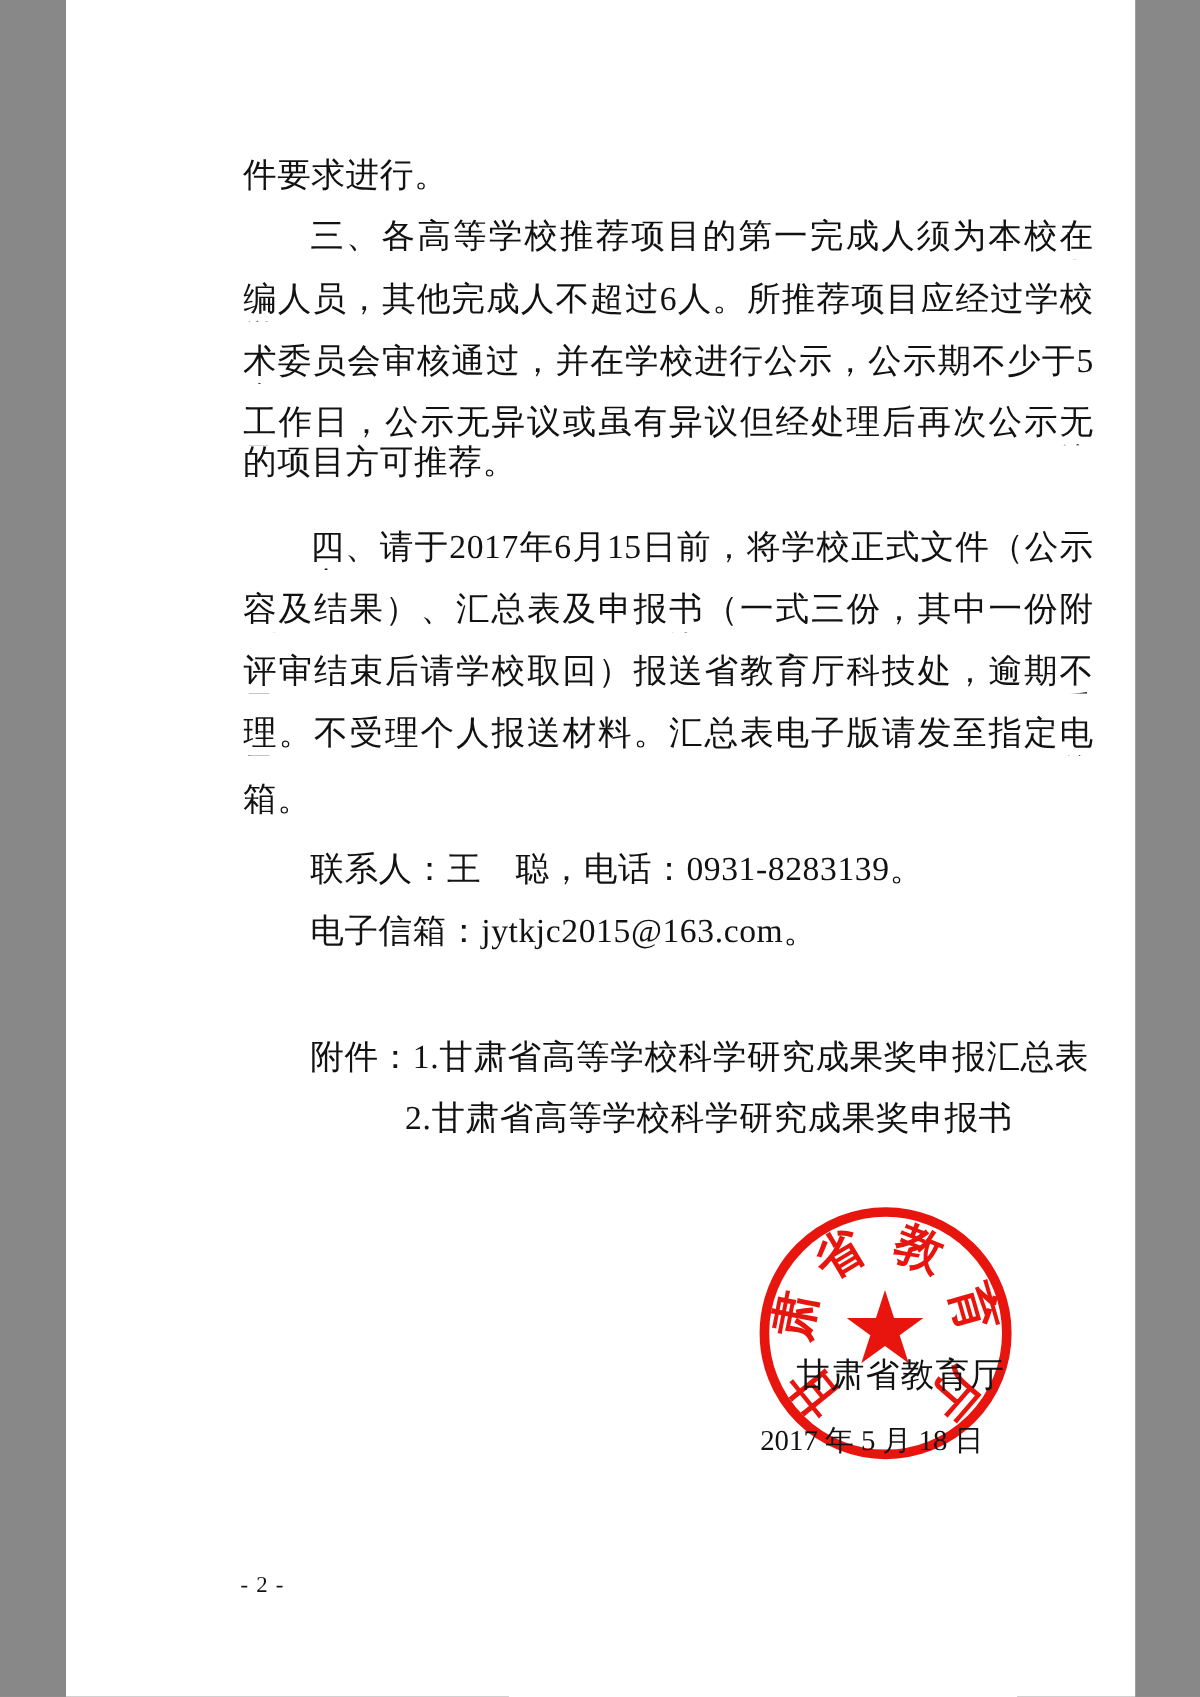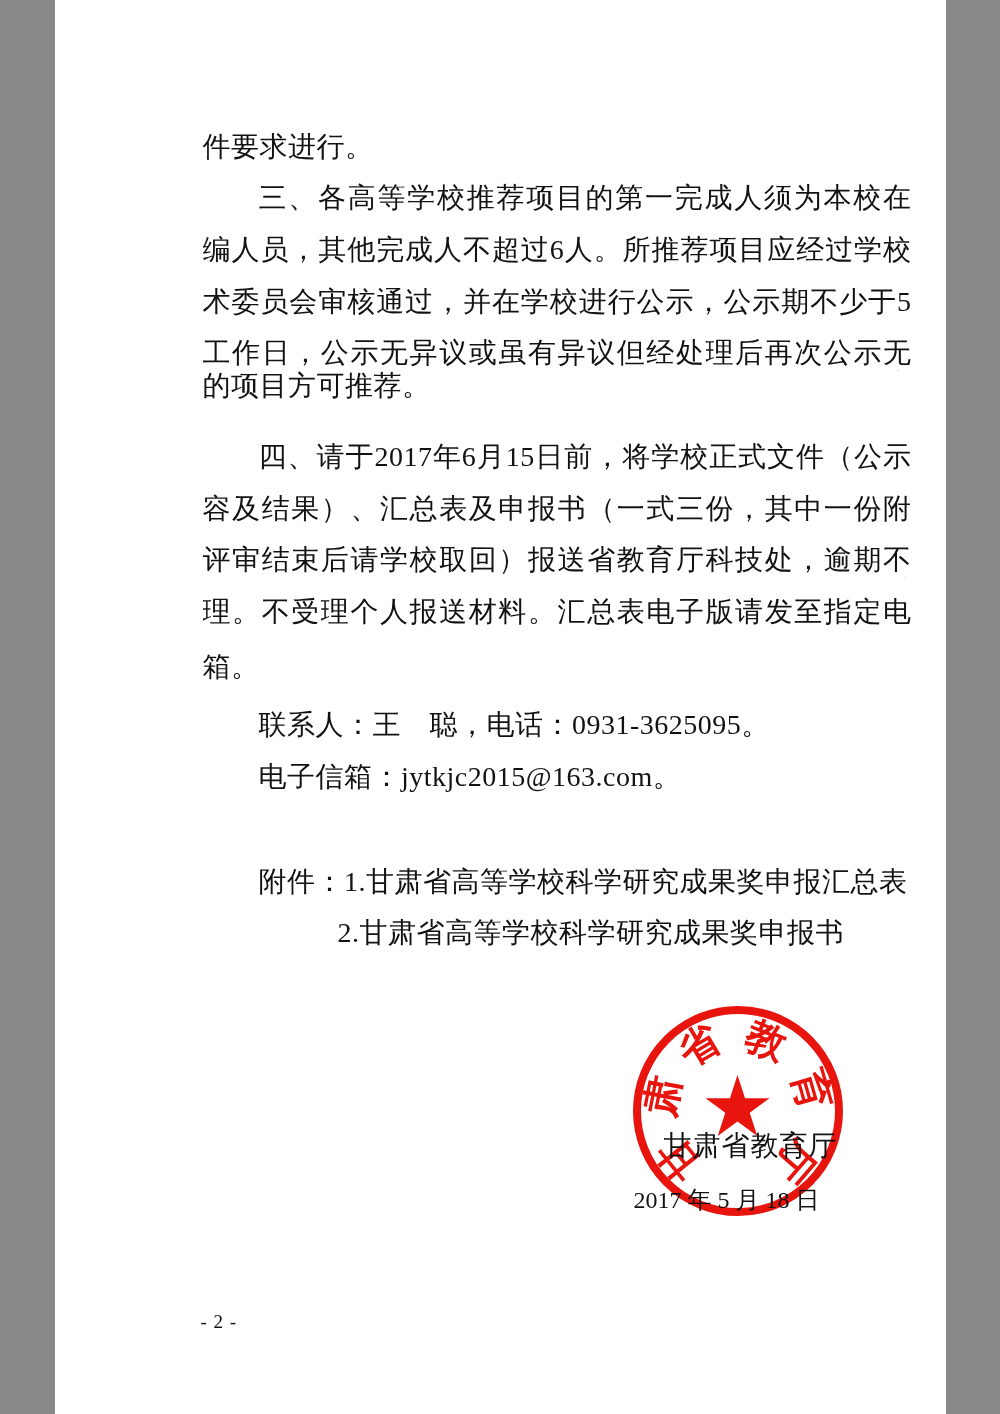--- a/index.html
+++ b/index.html
@@ -94,21 +94,21 @@
   <div class="line just" style="left:204px;top:182px;width:653px">三、各高等学校推荐项目的第一完成人须为本校在职在</div>
   <div class="line just" style="left:148px;top:234px;width:709px">编人员，其他完成人不超过6人。所推荐项目应经过学校学</div>
   <div class="line just" style="left:148px;top:286px;width:709px">术委员会审核通过，并在学校进行公示，公示期不少于5个</div>
   <div class="line just" style="left:148px;top:337px;width:709px">工作日，公示无异议或虽有异议但经处理后再次公示无异议</div>
   <div class="line" style="left:148px;top:370px">的项目方可推荐。</div>
   <div class="line just" style="left:204px;top:441px;width:653px">四、请于2017年6月15日前，将学校正式文件（公示内</div>
   <div class="line just" style="left:148px;top:493px;width:709px">容及结果）、汇总表及申报书（一式三份，其中一份附原件,</div>
   <div class="line just" style="left:148px;top:544px;width:709px">评审结束后请学校取回）报送省教育厅科技处，逾期不予受</div>
   <div class="line just" style="left:148px;top:596px;width:709px">理。不受理个人报送材料。汇总表电子版请发至指定电子信</div>
   <div class="line" style="left:148px;top:651px">箱。</div>
-  <div class="line" style="left:204px;top:709px">联系人：王　聪，电话：0931-3625095。</div>
+  <div class="line" style="left:204px;top:709px">联系人：王　聪，电话：0931-8283139。</div>
   <div class="line" style="left:204px;top:761px">电子信箱：jytkjc2015@163.com。</div>
   <div class="line" style="left:204px;top:866px">附件：1.甘肃省高等学校科学研究成果奖申报汇总表</div>
   <div class="line" style="left:283px;top:917px">2.甘肃省高等学校科学研究成果奖申报书</div>
 
   <div class="seal">
     <div class="seal-ring"></div>
     <div class="seal-star"></div>
     <span class="seal-char sc-0">甘</span>
     <span class="seal-char sc-1">肃</span>
     <span class="seal-char sc-2">省</span>

